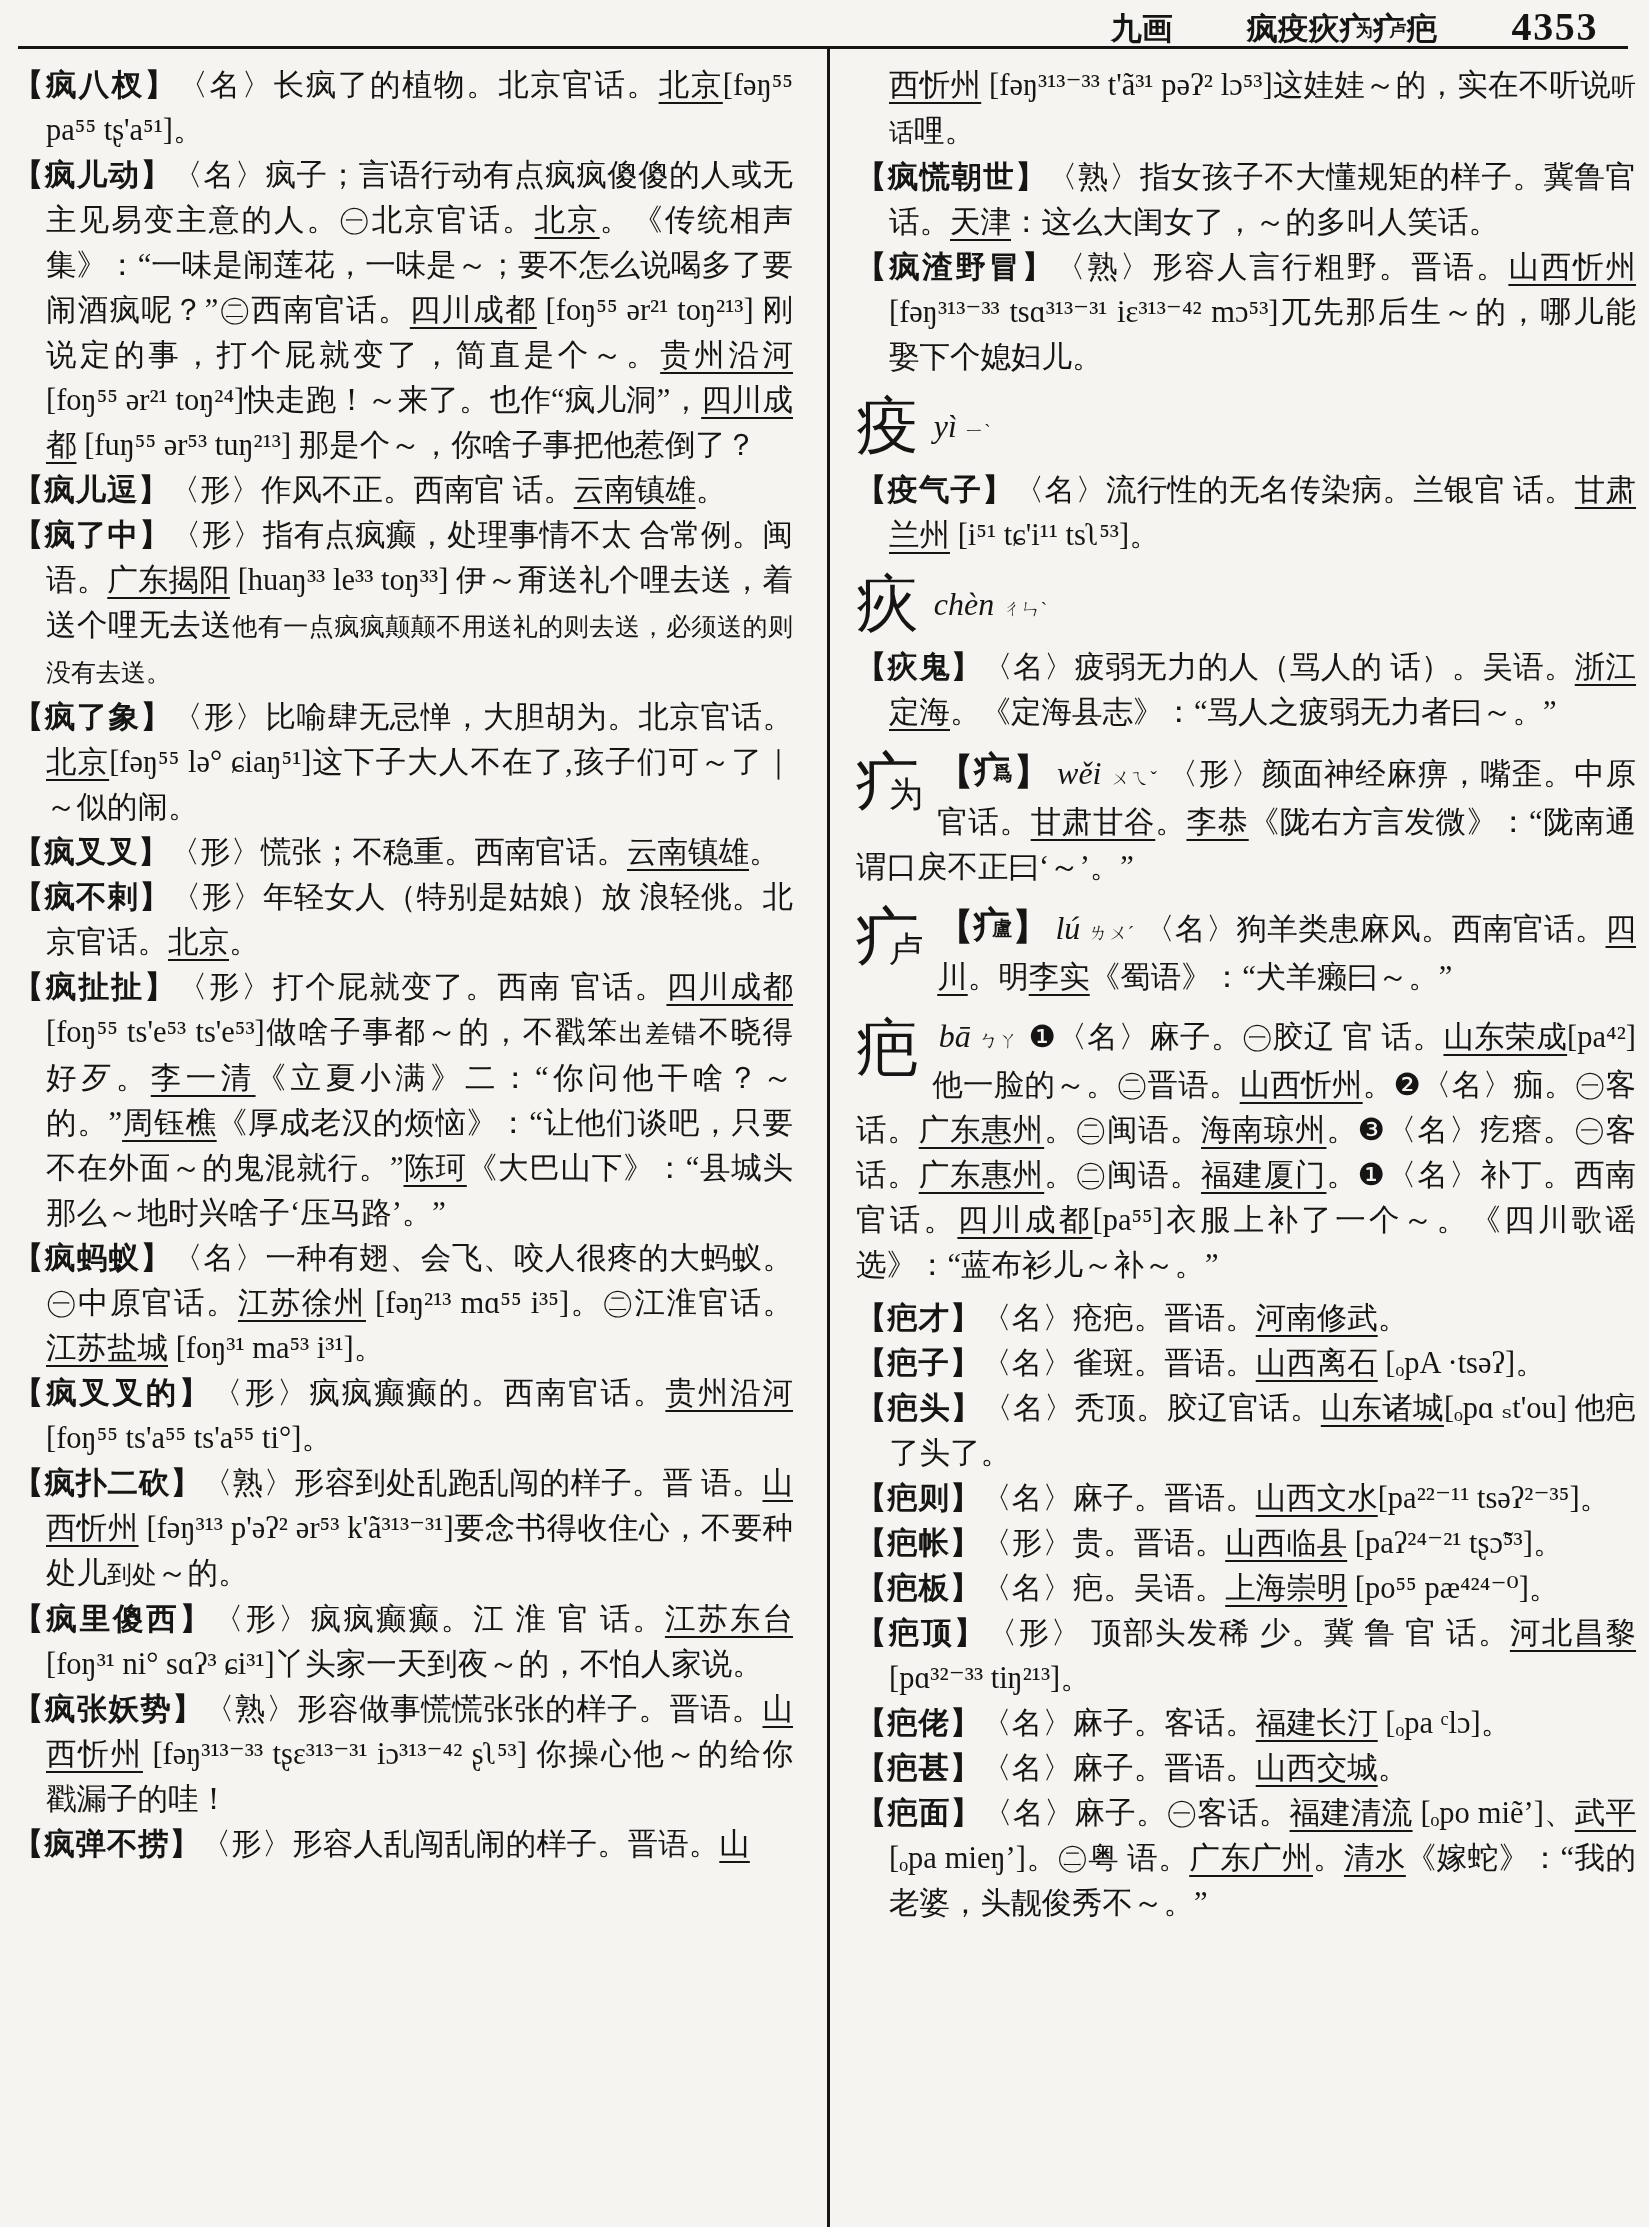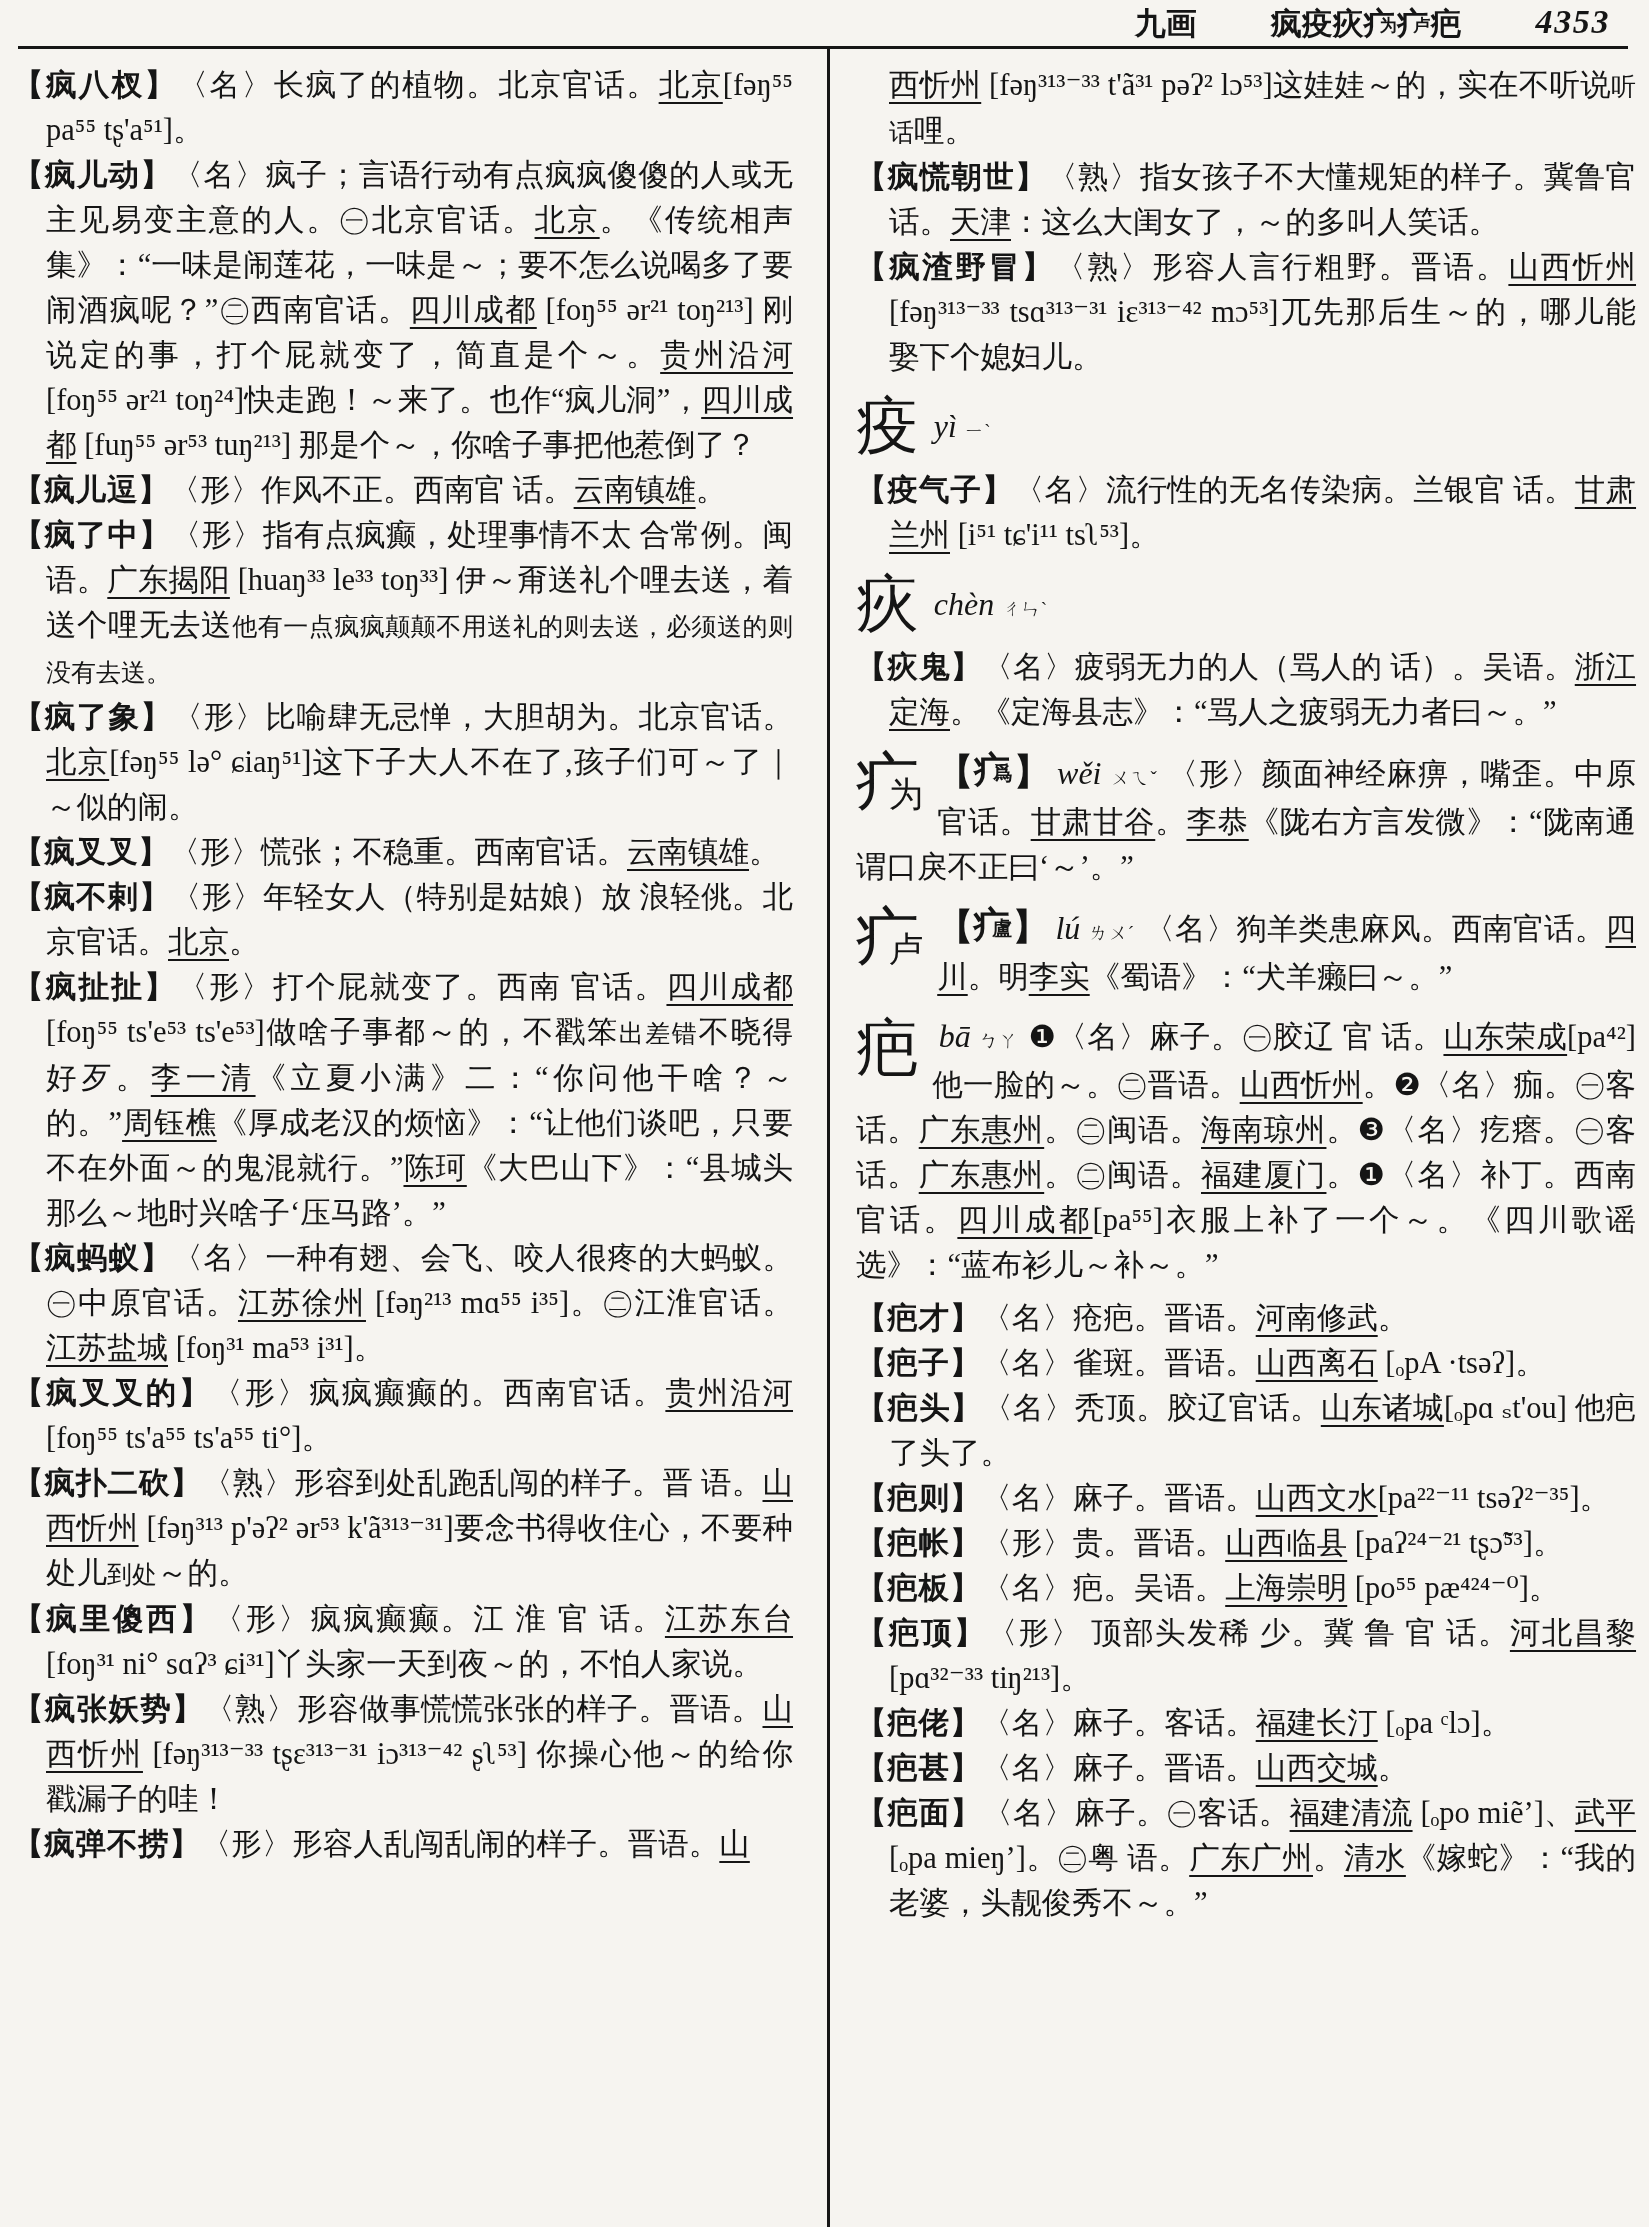--- a/index.html
+++ b/index.html
@@ -4,24 +4,24 @@
 <style>
   html,body{margin:0;padding:0;}
   body{
     width:1650px;height:2227px;position:relative;
     background:#f6f4f0;color:#151515;
     font-family:"Liberation Serif","DejaVu Serif","DejaVu Sans",serif;
     overflow:hidden;
   }
   .header{
     position:absolute;top:3.3px;left:0;width:1615px;
-    display:flex;justify-content:flex-end;align-items:flex-start;gap:74px;
+    display:flex;justify-content:flex-end;align-items:flex-end;gap:74px;
     font-size:31px;font-weight:bold;
   }
-  .header .pageno{font-size:34px;font-style:italic;letter-spacing:1.6px;margin-right:5px;}
+  .header .pageno{font-size:40px;letter-spacing:1.6px;margin-right:17px;}
   .rule{position:absolute;top:46px;left:18px;width:1610px;height:3.3px;background:#161616;}
   .vdivider{position:absolute;top:49px;left:827px;width:2.5px;height:2178px;background:#161616;}
   .col{position:absolute;top:63px;width:780px;}
   #col-left{left:13px;}
   #col-right{left:856px;}
   p.entry,p.cont{margin:0;font-size:30.5px;line-height:45px;text-align:justify;}
   p.entry{padding-left:33px;text-indent:-33px;}
   p.cont{padding-left:33px;}
   .hw{font-weight:bold;letter-spacing:0.8px;}
   .pl{text-decoration:underline;text-decoration-thickness:2.1px;text-underline-offset:6.6px;}

